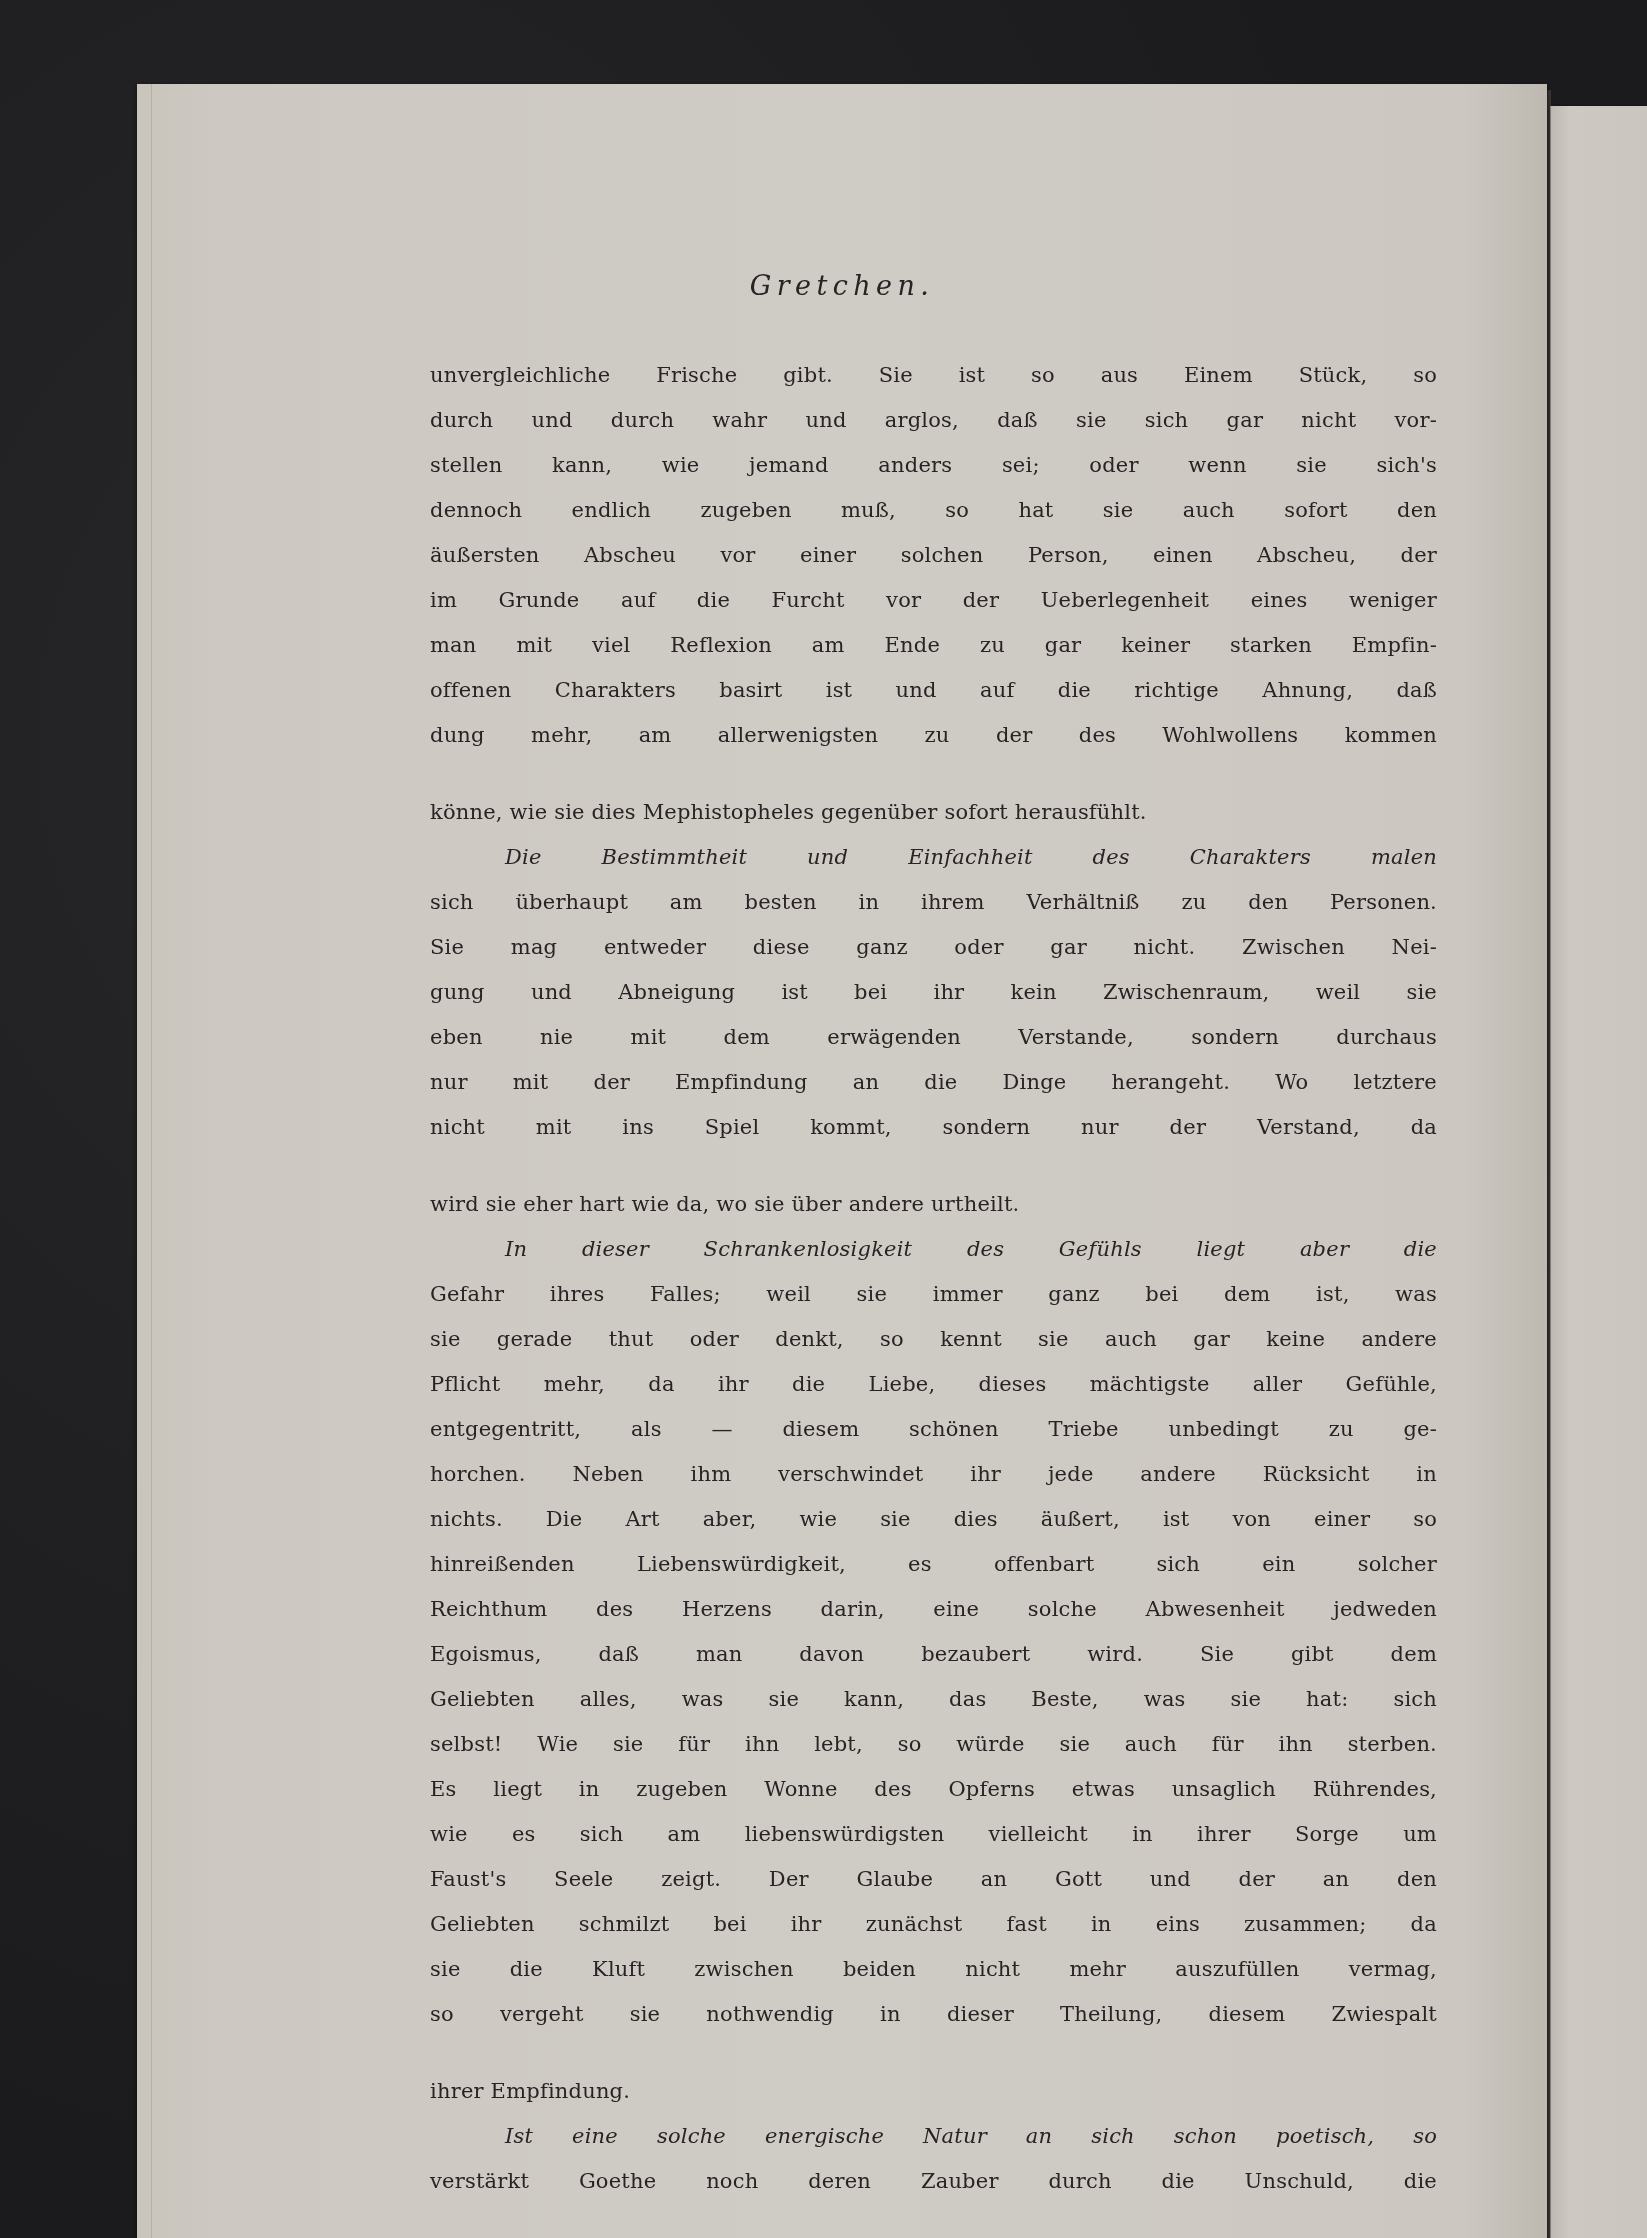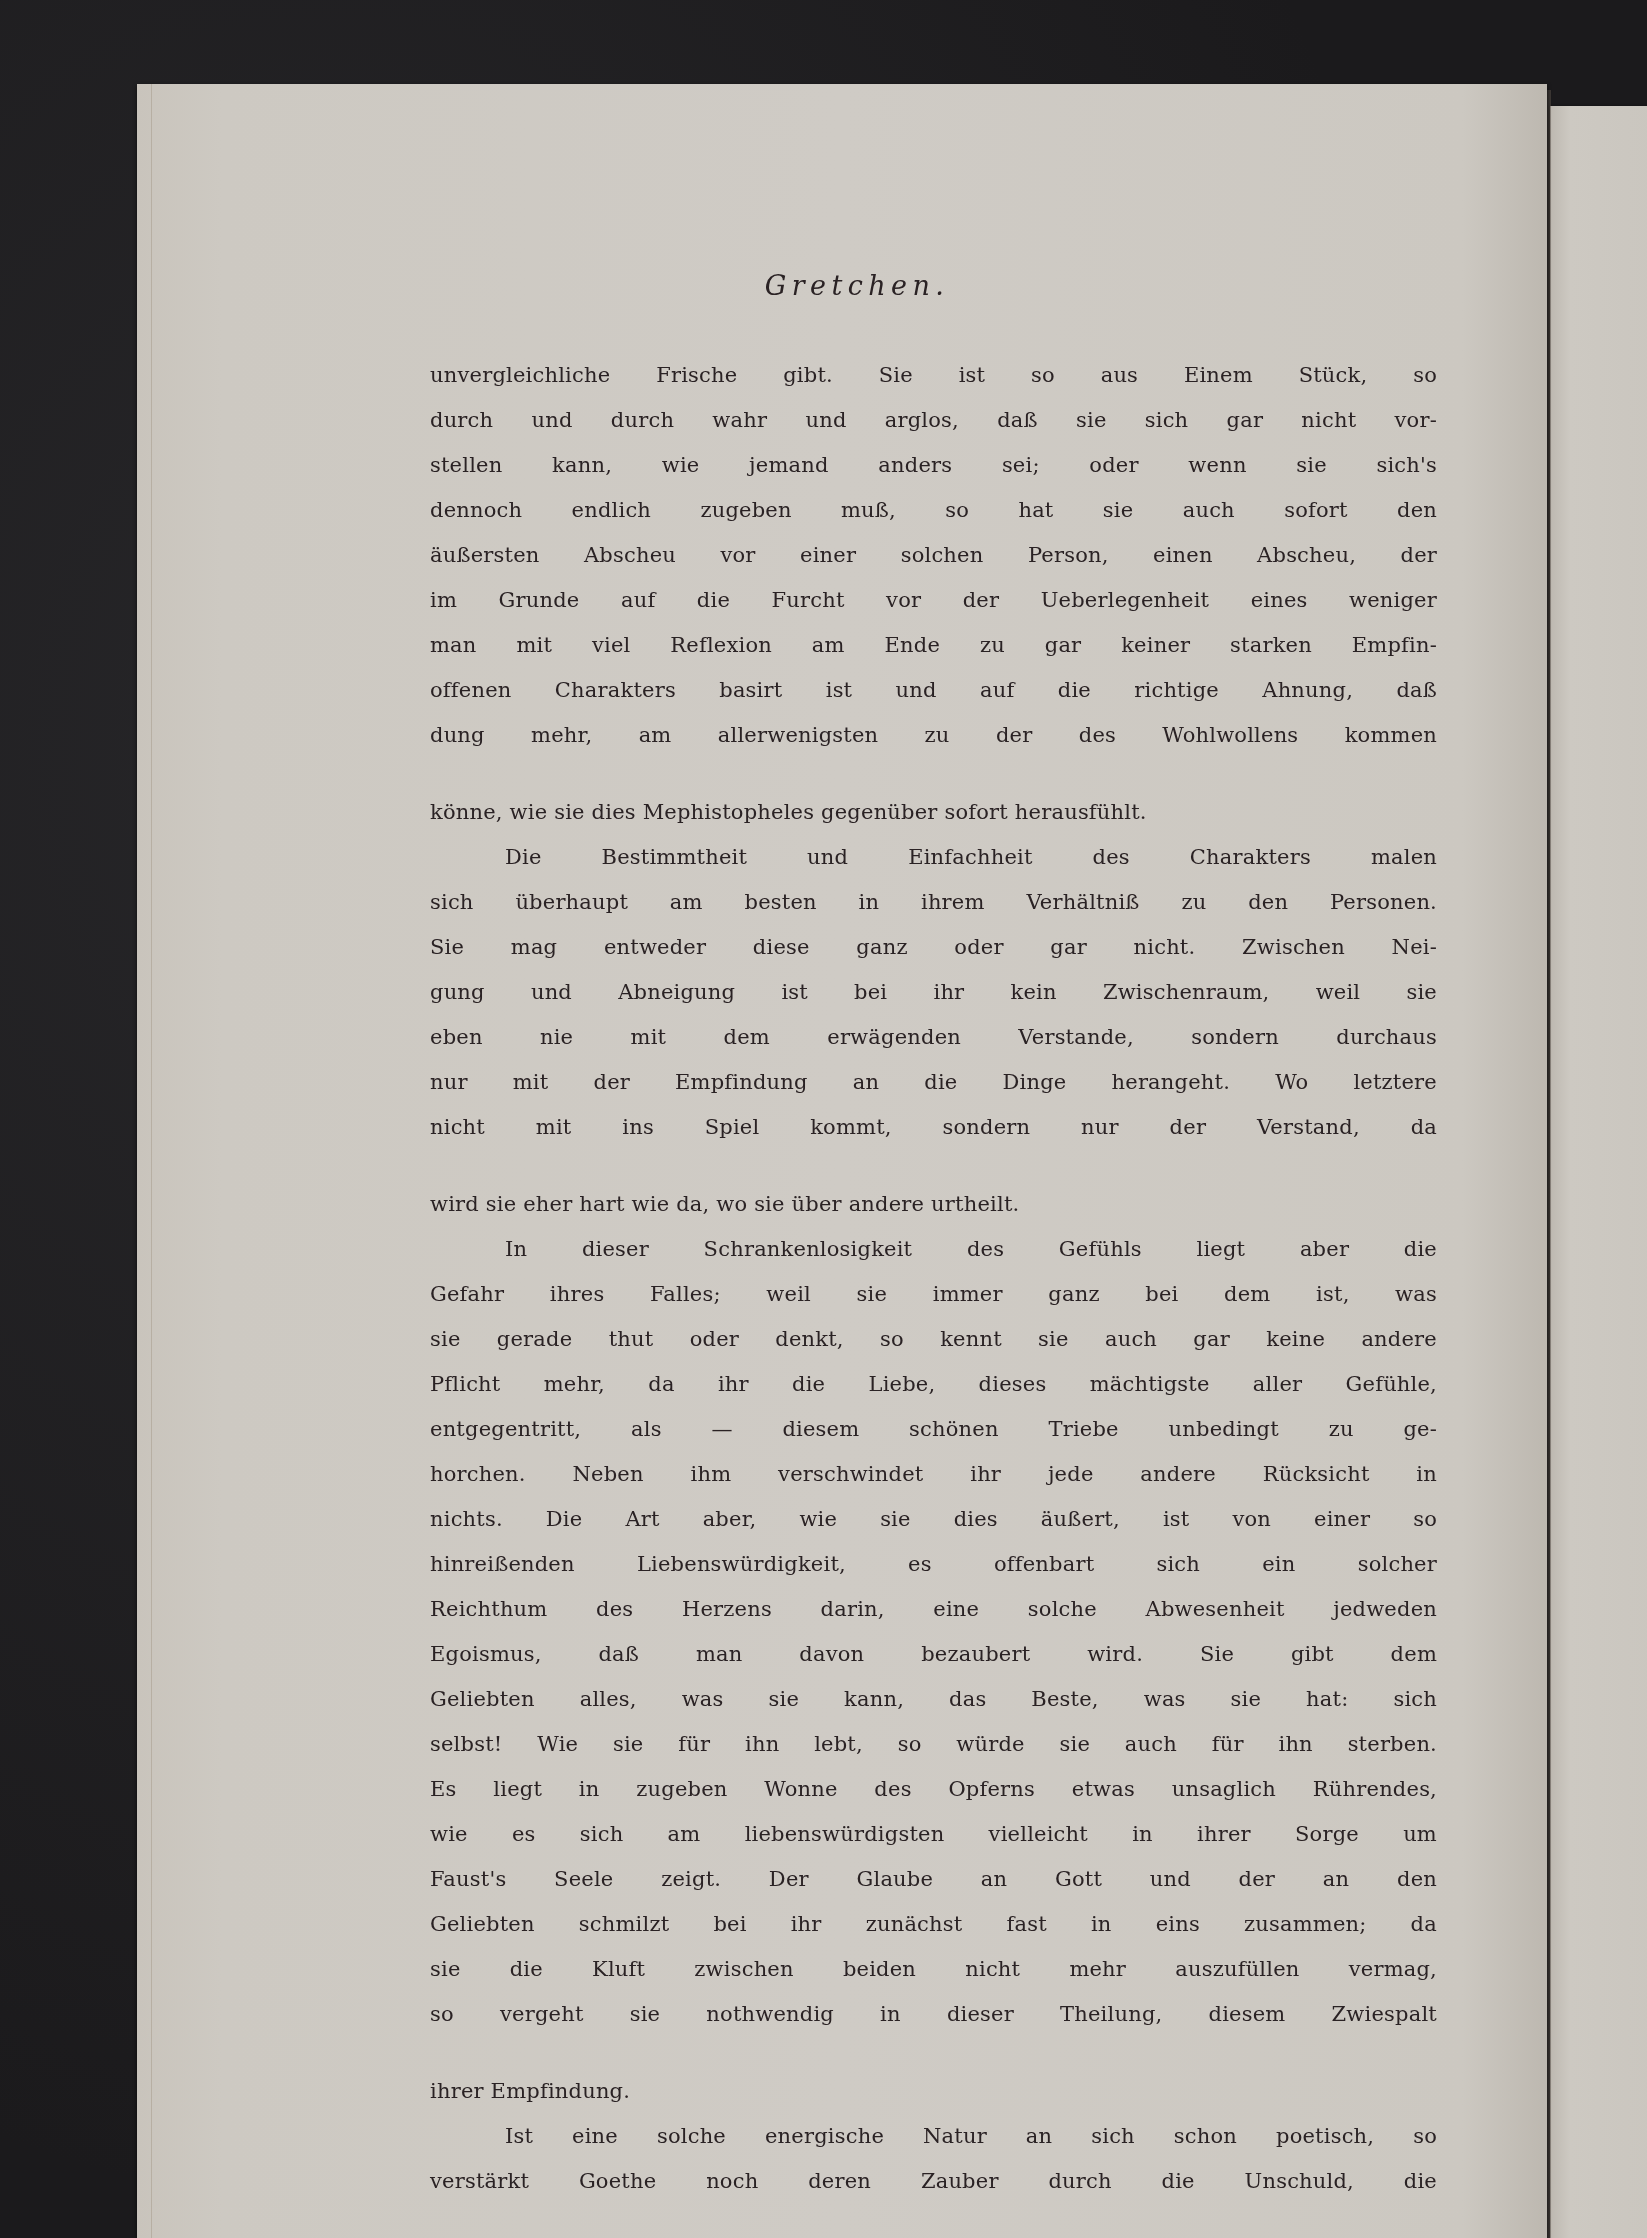--- a/index.html
+++ b/index.html
@@ -61,21 +61,20 @@
     position: absolute;
     left: 0;
     width: 100%;
     top: 186px;
     text-align: center;
     font-family: "DejaVu Serif", serif;
     font-size: 27px;
     letter-spacing: 5.4px;
     color: #2a2224;
     font-style: italic;
-    padding-left: 15px;
   }
   .text-block {
     position: absolute;
     left: 293px;
     top: 269px;
     width: 1007px;
   }
   .line {
     height: 45px;
     line-height: 45px;
@@ -86,20 +85,21 @@
     text-align: justify;
     text-align-last: justify;
     letter-spacing: 0.2px;
   }
   .line.last {
     text-align-last: left;
     margin-top: 32px;
   }
   .line.indent {
     padding-left: 75px;
+    font-style: italic;
   }
 </style>
 </head>
 <body>
 
 <div class="scan-background"></div>
 
 <div class="next-page"></div>
 <div class="gutter-shadow"></div>
 

